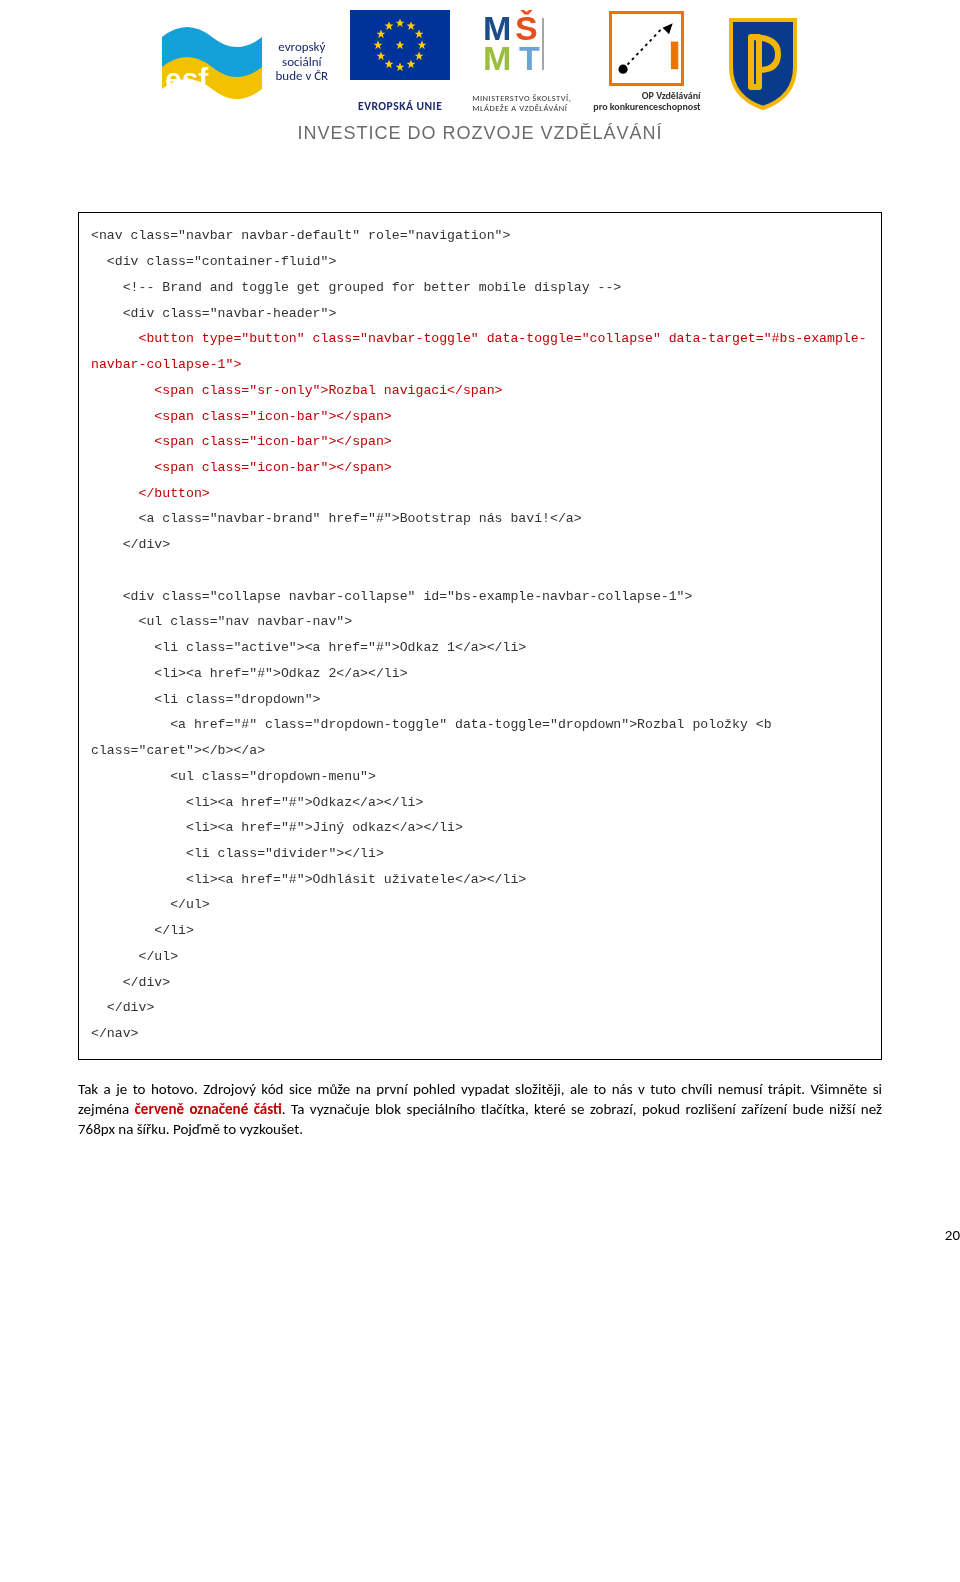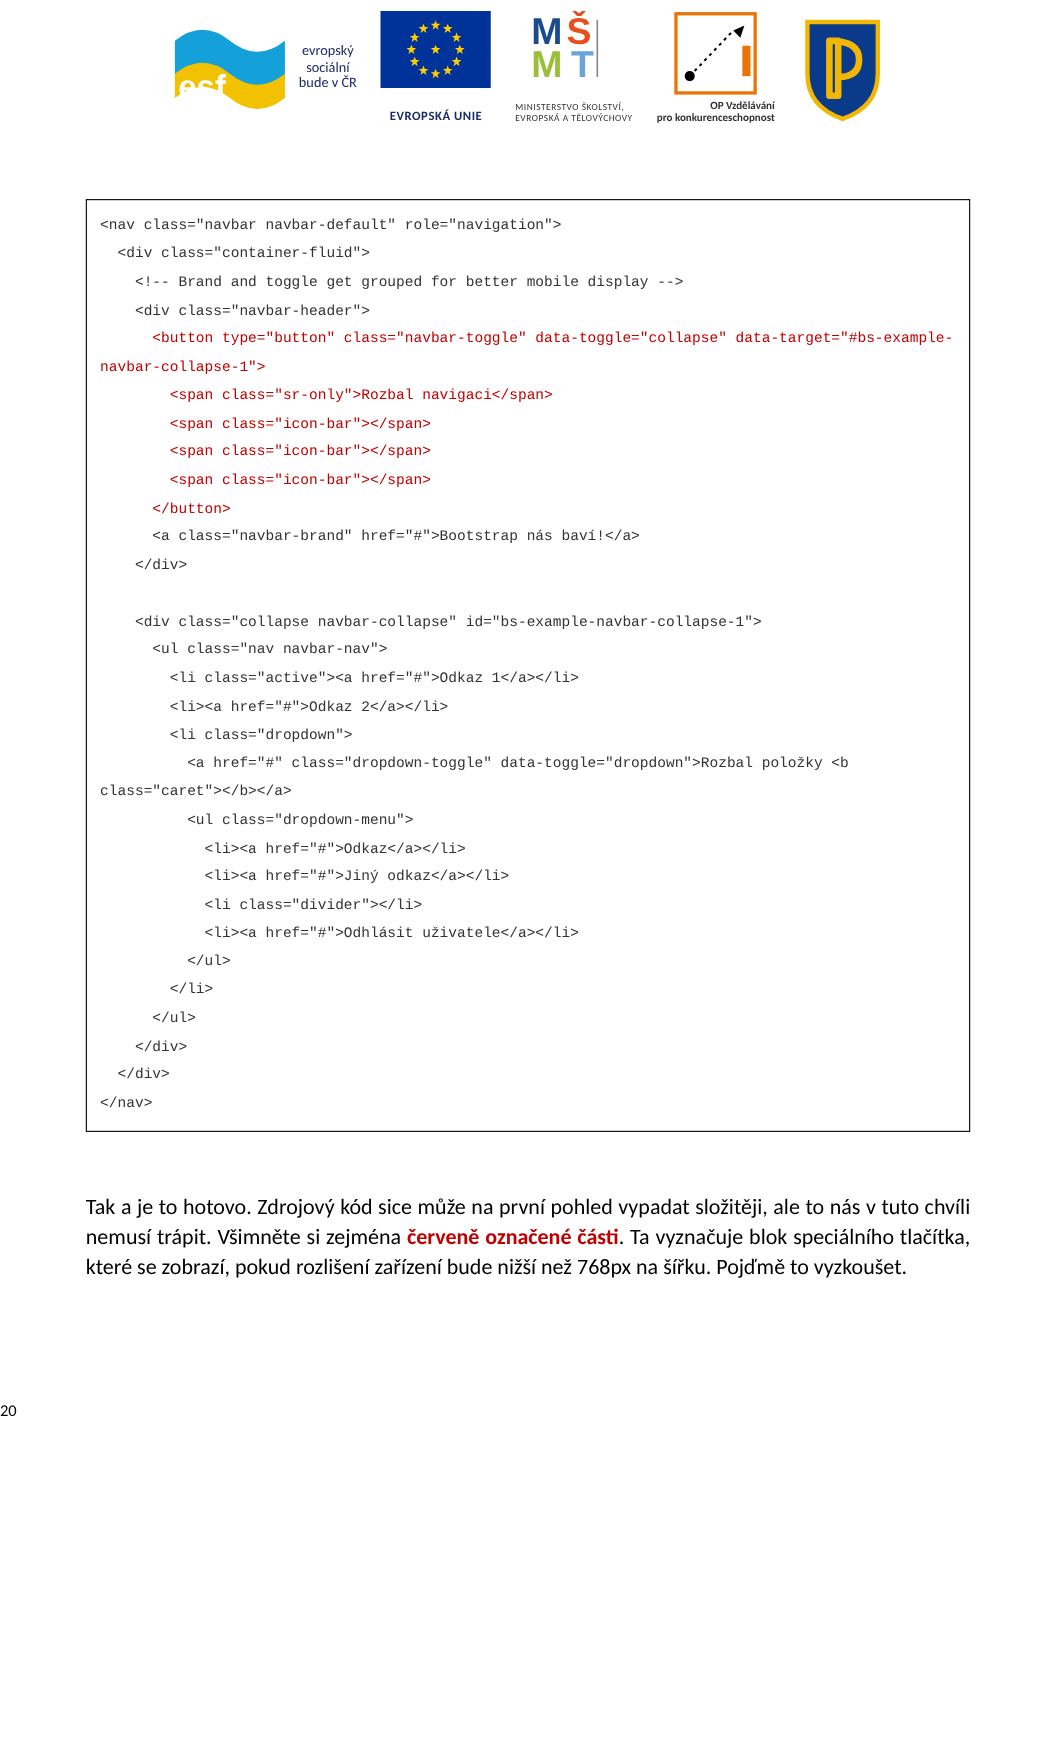--- a/index.html
+++ b/index.html
@@ -44,32 +44,32 @@
     padding: 10px 12px 12px 12px;
     font-family: "Courier New", monospace;
     font-size: 13.2px;
     line-height: 1.95;
     color: #333;
     white-space: pre-wrap;
     word-break: break-word;
   }
   .code-box .red { color: #c00000; }
   .paragraph {
-    margin-top: 56px;
-    font-size: 20px;
+    margin-top: 19px;
+    font-size: 15px;
     line-height: 1.35;
     color: #000;
     text-align: justify;
   }
   .paragraph .red-bold { color: #c00000; font-weight: bold; }
   .page-num {
-    text-align: left;
+    text-align: right;
     font-size: 15px;
     color: #000;
-    margin-top: 108px;
+    margin-top: 86px;
     padding-bottom: 30px;
   }
   
   .esf-logo { display:flex; align-items:center; gap:8px; }
   .esf-waves { width:110px; height:90px; }
   .esf-text { font-size:13px; color:#1a2a6c; line-height:1.1;text-align:center; }
   
   .eu-logo { display:flex; flex-direction:column; align-items:center;gap:15px; }
   .eu-flag { width:100px; height:70px; background:#003399; position:relative; }
   .eu-text { font-size:11.5px; color:#1a2a6c; font-weight:bold; letter-spacing:0.5px; margin-top:4px; }
@@ -132,21 +132,21 @@
     <div class="logo msmt-logo">
       <svg width="90" height="65" viewBox="0 0 90 65">
         <text x="6" y="30" font-size="34" font-weight="bold" fill="#1a4b8c" font-family="Arial">M</text>
         <text x="38" y="30" font-size="34" font-weight="bold" fill="#e94e1b" font-family="Arial">Š</text>
         <text x="6" y="60" font-size="34" font-weight="bold" fill="#9bbf3b" font-family="Arial">M</text>
         <text x="42" y="60" font-size="34" font-weight="bold" fill="#6ba4d9" font-family="Arial">T</text>
         <line x1="66" y1="8" x2="66" y2="60" stroke="#888" stroke-width="1.5"></line>
       </svg>
       <div class="msmt-text">
         <div>MINISTERSTVO ŠKOLSTVÍ,</div>
-        <div>EVROPSKÁ A TĚLOVÝCHOVY</div>
+        <div>MLÁDEŽE A VZDĚLÁVÁNÍ</div>
       </div>
     </div>
 
     <div class="logo op-logo">
       <div class="op-box">
         <svg viewBox="0 0 75 75" width="69" height="69">
           <line x1="12" y1="60" x2="55" y2="15" stroke="#000" stroke-width="2" stroke-dasharray="3 4"></line>
           <polygon points="55,15 62,22 66,10" fill="#000"></polygon>
           <circle cx="12" cy="60" r="5" fill="#000"></circle>
           <rect x="64" y="30" width="8" height="30" fill="#ec7404"></rect>
@@ -159,20 +159,21 @@
     </div>
 
     <div class="logo">
       <svg class="shield" viewBox="0 0 80 100">
         <path d="M8 8 L72 8 L72 55 Q72 85 40 96 Q8 85 8 55 Z" fill="#0a3a8a" stroke="#f2b705" stroke-width="4"></path>
         <path d="M28 25 L28 75 L36 75 L36 25 Z M28 25 Q55 25 55 42 Q55 58 36 58" fill="none" stroke="#f2b705" stroke-width="6" stroke-linejoin="round"></path>
       </svg>
     </div>
 
   </div>
+  <div class="tagline">INVESTICE DO ROZVOJE VZDĚLÁVÁNÍ</div>
 </div>
 
 <div class="page-body">
 
   <div class="code-box"><span>&lt;nav class="navbar navbar-default" role="navigation"&gt;</span>
 <span>  &lt;div class="container-fluid"&gt;</span>
 <span>    &lt;!-- Brand and toggle get grouped for better mobile display --&gt;</span>
 <span>    &lt;div class="navbar-header"&gt;</span>
 <span class="red">      &lt;button type="button" class="navbar-toggle" data-toggle="collapse" data-target="#bs-example-navbar-collapse-1"&gt;</span>
 <span class="red">        &lt;span class="sr-only"&gt;Rozbal navigaci&lt;/span&gt;</span>

